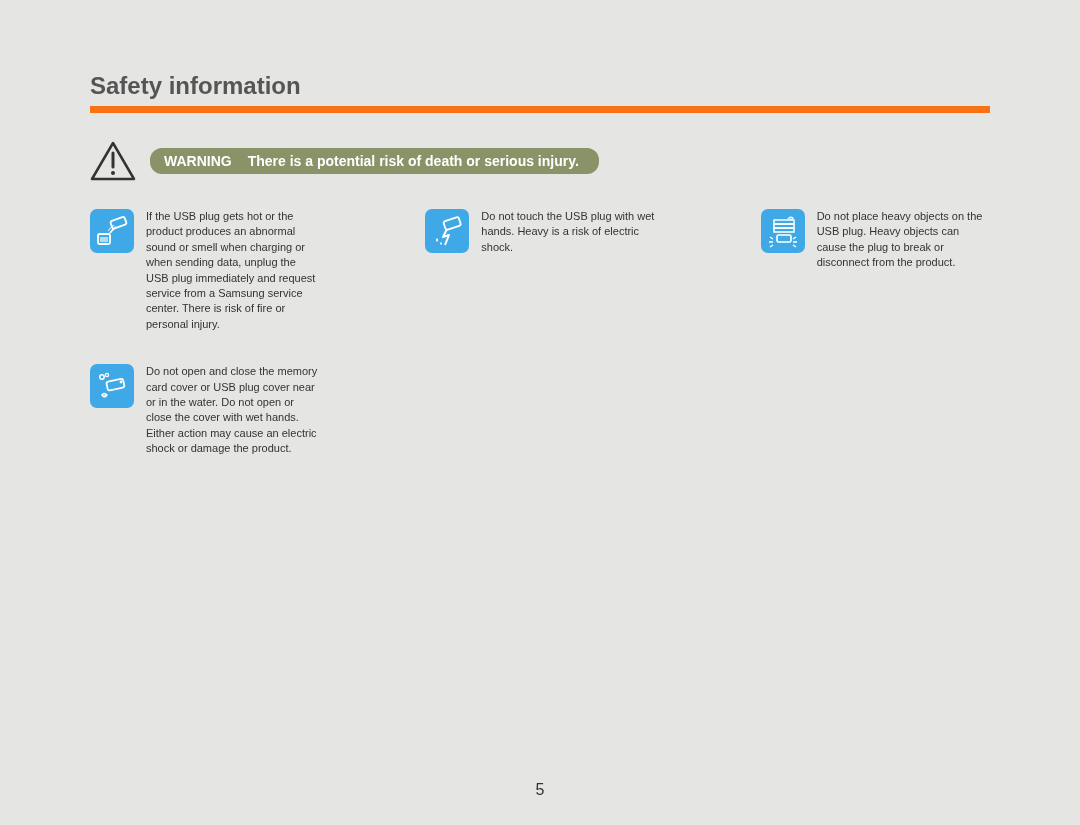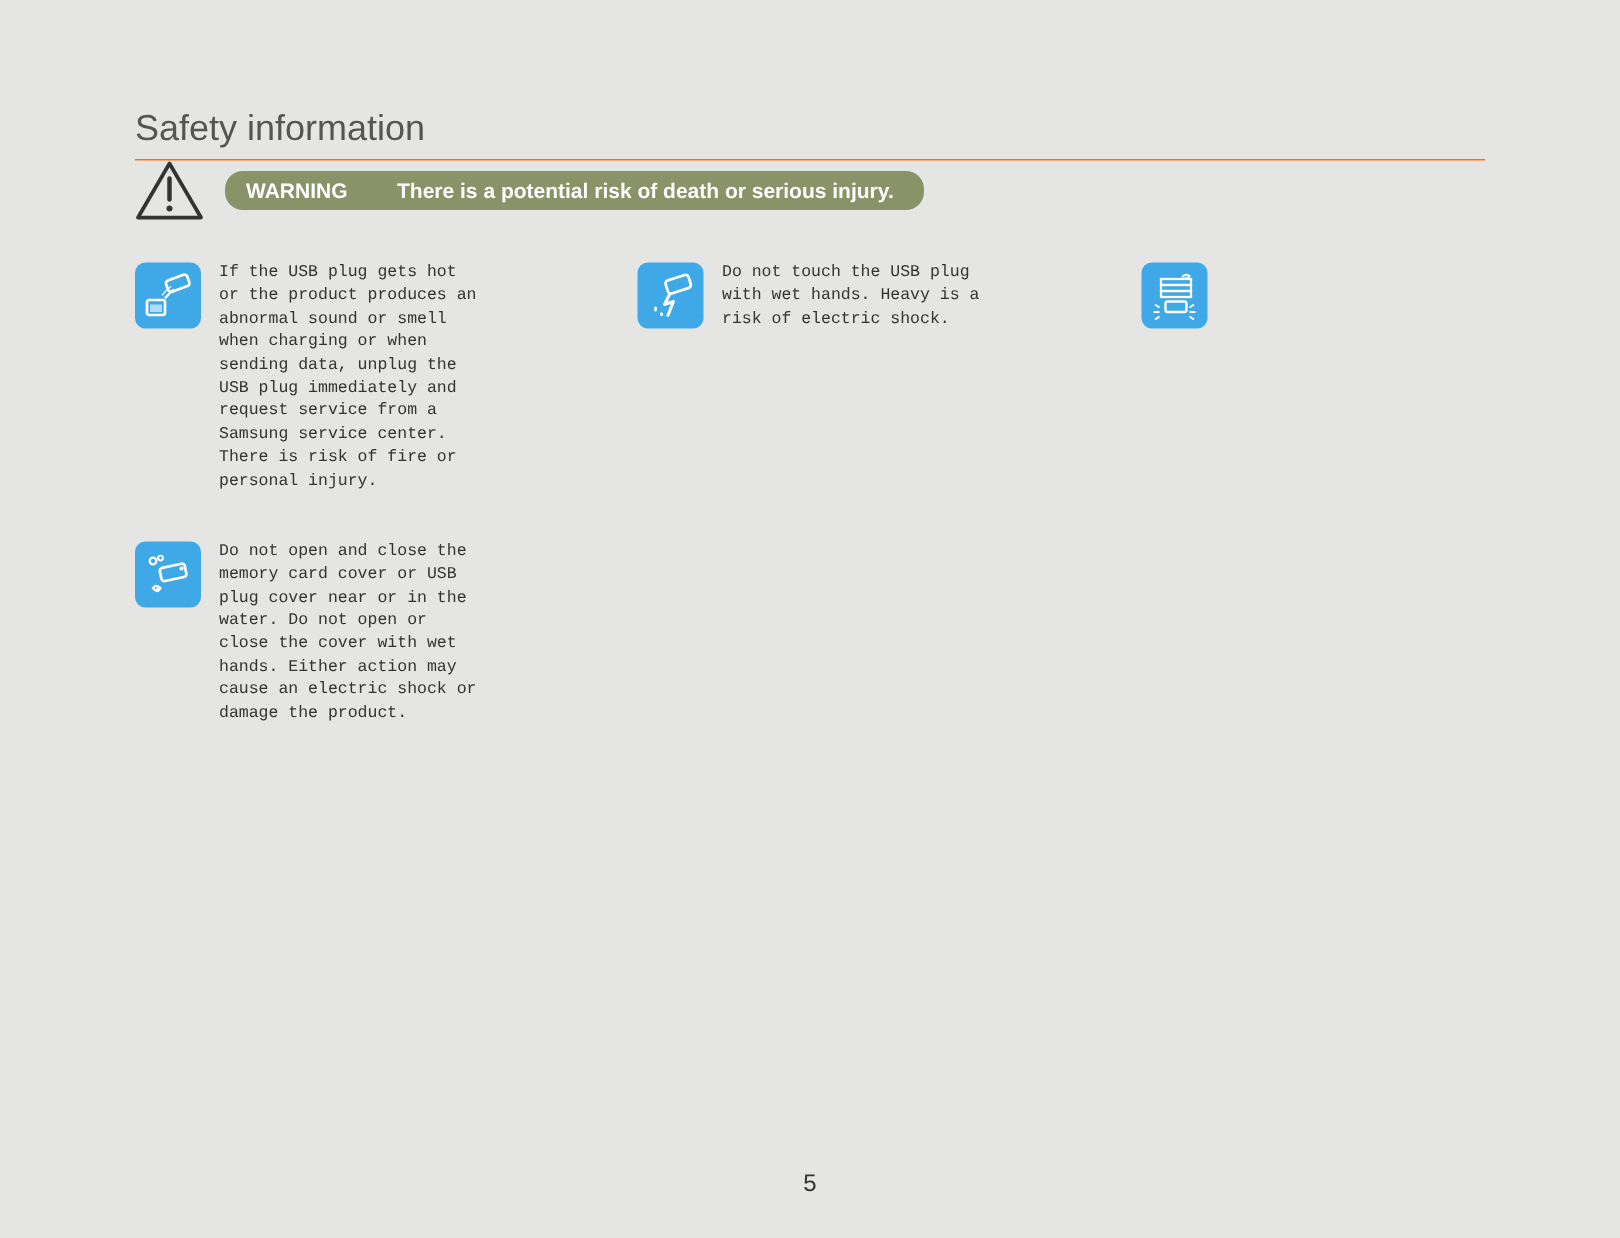--- a/index.html
+++ b/index.html
@@ -9,24 +9,25 @@
       background: #e5e5e3;
       font-family: Arial, Helvetica, sans-serif;
       color: #333;
       position: relative;
     }
     .page {
       padding: 72px 90px 40px 90px;
     }
     .page-title {
       font-size: 24px;
-      font-weight: 400;
+      font-weight: 700;
       color: #555;
       padding-bottom: 6px;
-      border-bottom: 1px solid #f97316;
+      border-bottom: 7px solid #f97316;
+      margin-bottom: 28px;
     }
     .warning-row {
       display: flex;
       align-items: center;
       gap: 14px;
       margin-bottom: 28px;
     }
     .warning-triangle {
       width: 46px;
       height: 40px;
@@ -36,30 +37,29 @@
       display: inline-flex;
       align-items: center;
       background: #8a9267;
       color: #fff;
       border-radius: 12px;
       padding: 5px 20px 5px 14px;
       font-size: 14px;
       font-weight: bold;
     }
     .warning-banner .label {
-      margin-right: 33px;
+      margin-right: 16px;
     }
     .warning-banner .msg {
       font-weight: bold;
       text-align: center;
     }
     .columns {
       display: flex;
       gap: 106px;
-      font-family: Liberation Mono, monospace;
     }
     .col {
       flex: 1;
       display: flex;
       flex-direction: column;
       gap: 32px;
     }
     .item {
       display: flex;
       gap: 12px;
@@ -161,19 +161,20 @@
           <svg width="36" height="36" viewBox="0 0 36 36">
             <rect x="9" y="7" width="20" height="4" fill="none" stroke="#fff" stroke-width="1.5"></rect>
             <rect x="9" y="11" width="20" height="4" fill="none" stroke="#fff" stroke-width="1.5"></rect>
             <rect x="9" y="15" width="20" height="4" fill="none" stroke="#fff" stroke-width="1.5"></rect>
             <path d="M23 6 Q25 3 28 5 Q27 7 25 6" fill="none" stroke="#fff" stroke-width="1.3"></path>
             <rect x="12" y="22" width="14" height="7" rx="1.5" fill="none" stroke="#fff" stroke-width="1.6"></rect>
             <path d="M8 26 L5 24 M8 29 L4 29 M8 32 L5 34" stroke="#fff" stroke-width="1.4"></path>
             <path d="M28 26 L31 24 M28 29 L32 29 M28 32 L31 34" stroke="#fff" stroke-width="1.4"></path>
           </svg>
         </div>
+        <div class="item-text">Do not place heavy objects on the USB plug. Heavy objects can cause the plug to break or disconnect from the product.</div>
       </div>
     </div>
 
   </div>
 </div>
 
 <div class="page-number">5</div>
 
 </body></html>

